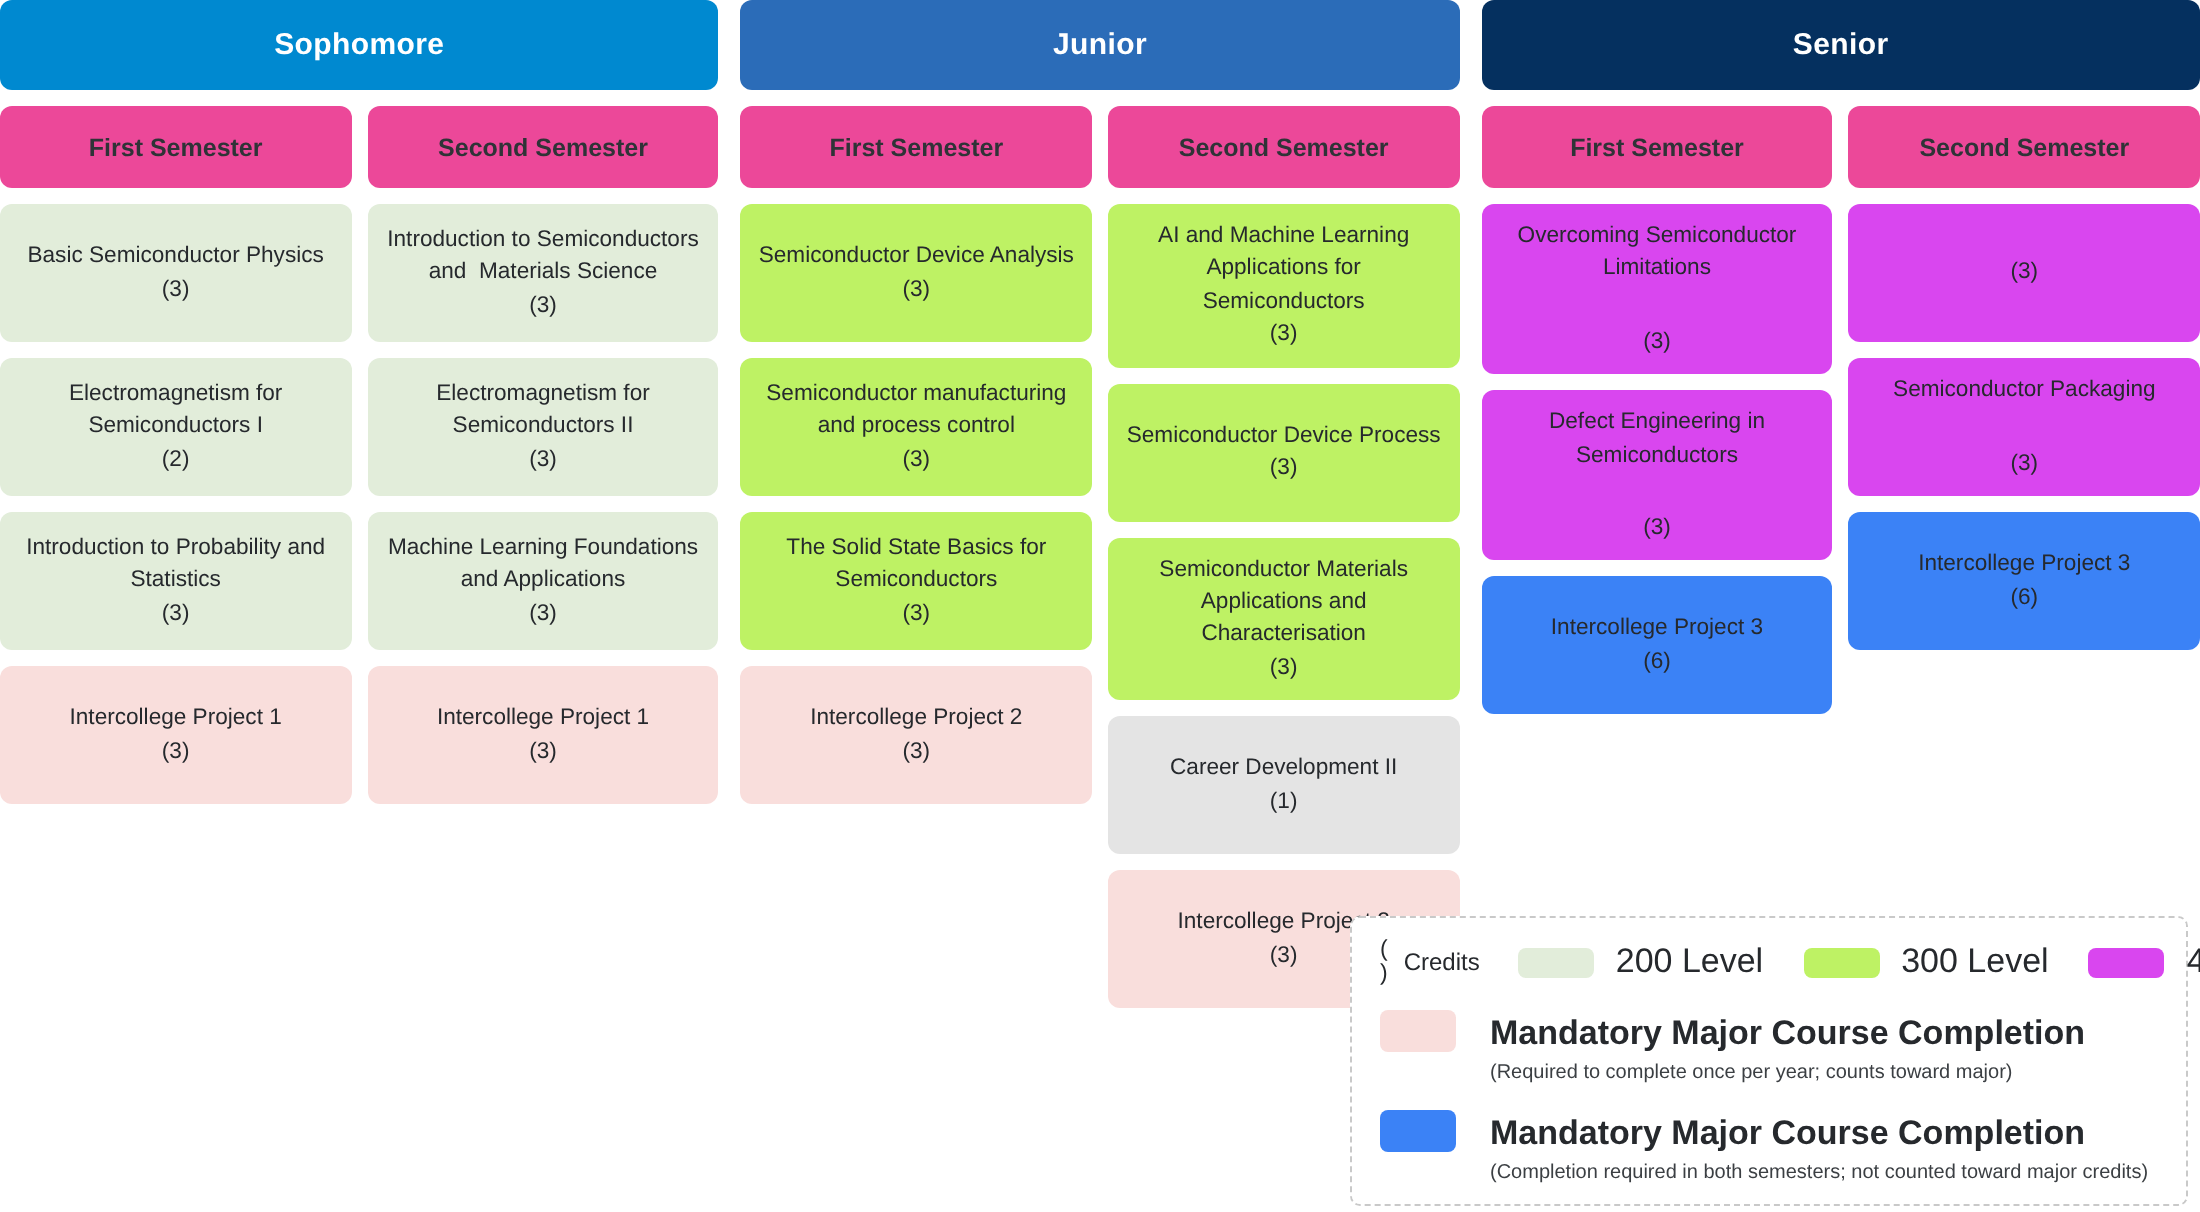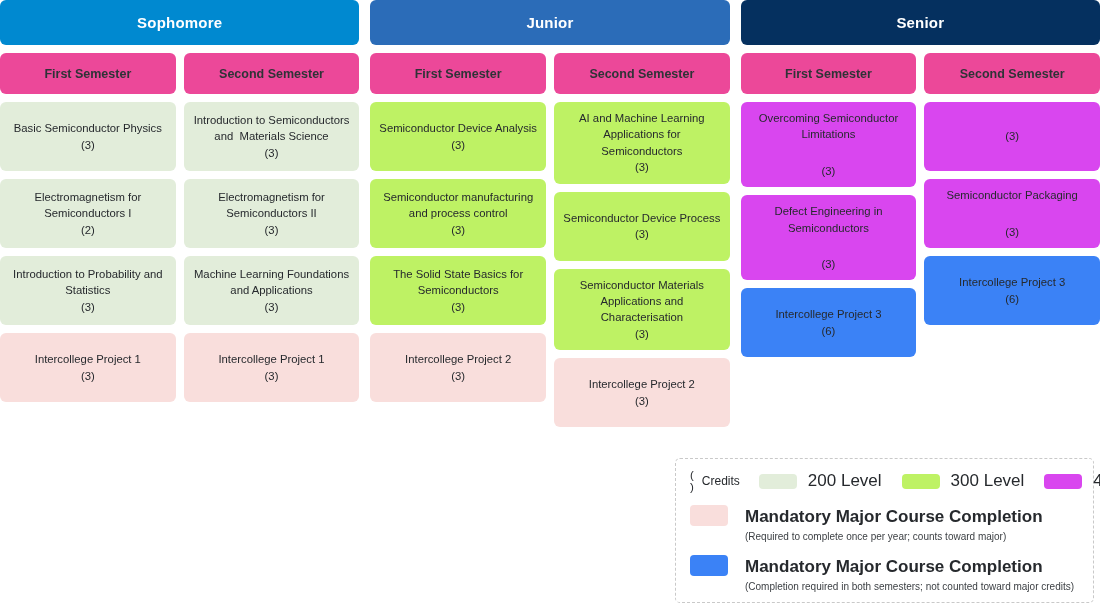--- a/index.html
+++ b/index.html
@@ -273,20 +273,24 @@
                 <span class="course-credits">(3)</span>
               </div>
               <div class="course-card lv-300">
                 <span class="course-title">Semiconductor Device Process</span>
                 <span class="course-credits">(3)</span>
               </div>
               <div class="course-card lv-300">
                 <span class="course-title">Semiconductor Materials
 Applications and Characterisation</span>
                 <span class="course-credits">(3)</span>
+              </div>
+              <div class="course-card cat-gened">
+                <span class="course-title">Career Development II</span>
+                <span class="course-credits">(1)</span>
               </div>
               <div class="course-card cat-major-yearly">
                 <span class="course-title">Intercollege Project 2</span>
                 <span class="course-credits">(3)</span>
               </div>
             </div>
           </div>
         </div>
       </div>
       <div class="year-col">

